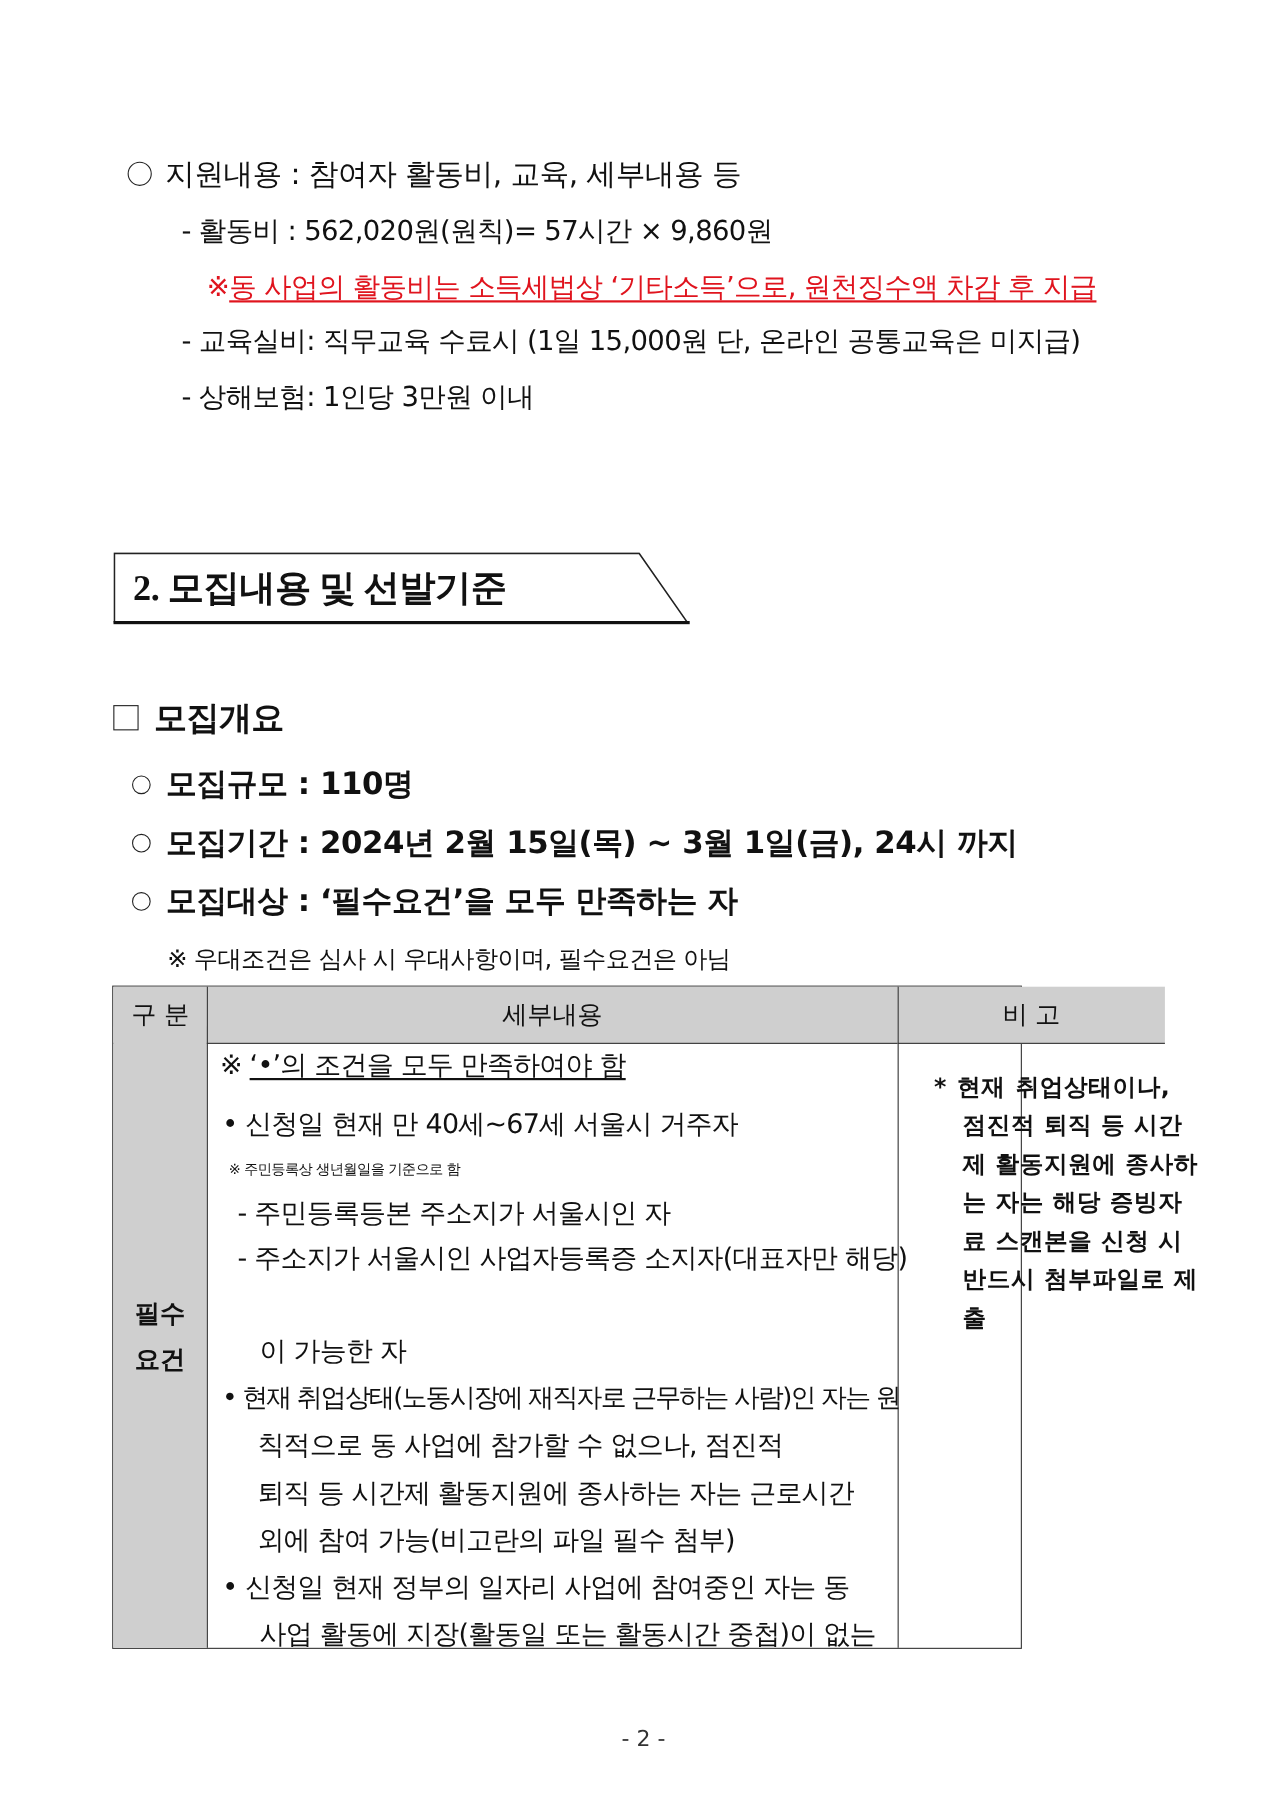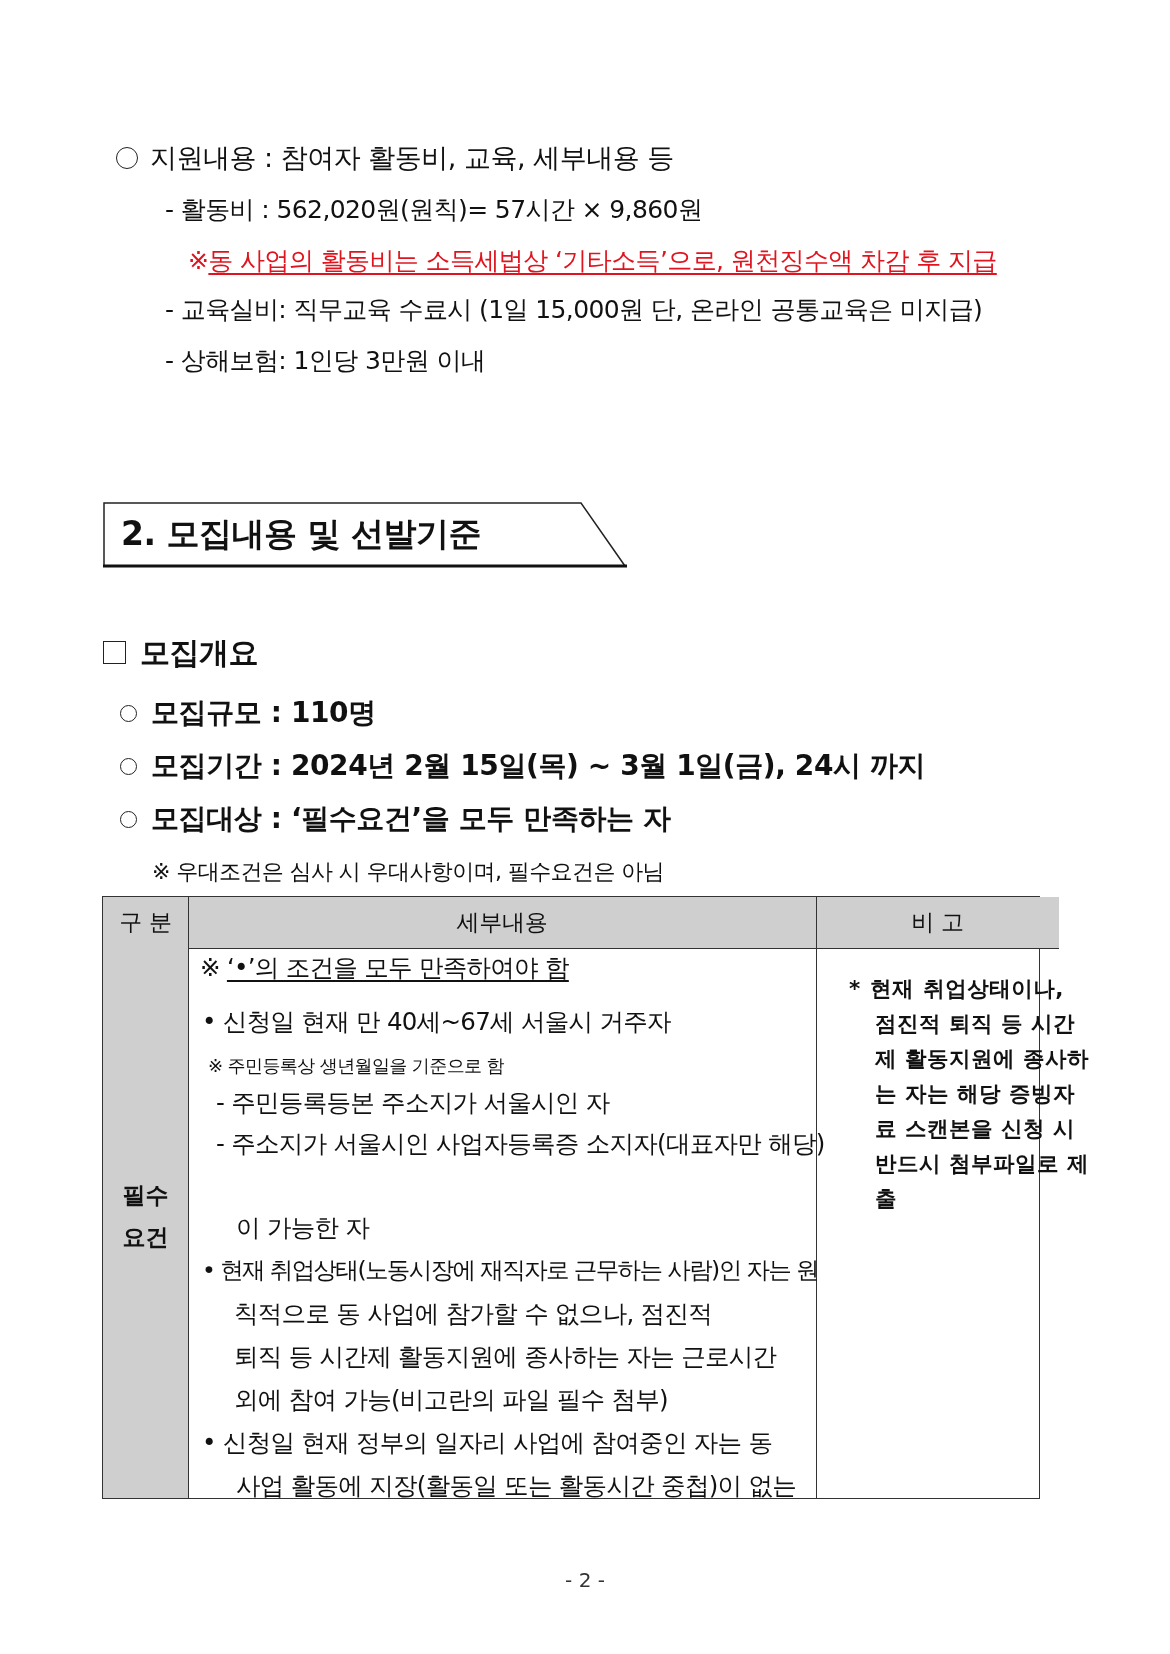--- a/index.html
+++ b/index.html
@@ -13,42 +13,42 @@
     .l2 { font-size: 25px; letter-spacing: -0.6px; }
     .red { color: #e0141e; text-decoration: underline; text-decoration-thickness: 2px; text-underline-offset: 4px; }
     .red .mark { text-decoration: none; display: inline-block; }
     .circle {
       display: inline-block; width: 22px; height: 22px; border: 1.6px solid #222;
       border-radius: 50%; vertical-align: -2px; margin-right: 12px; box-sizing: border-box;
     }
     .circle.sm { width: 17px; height: 17px; border-width: 1.6px; vertical-align: 0px; margin-right: 14px; }
 
     
-    .sec-box { position: absolute; left: 103px; top: 502px; width: 530px; height: 66px; }
+    .sec-box { position: absolute; left: 103px; top: 502px; width: 530px; height: 66px; font-family: Liberation Serif, serif; }
     .sec-box svg { position: absolute; left: 0; top: 0; }
     .sec-title { position: absolute; left: 18px; top: 10px; font-size: 33px; font-weight: bold; letter-spacing: -0.5px; }
 
     .sq {
       display: inline-block; width: 23px; height: 23px; border: 1.6px solid #222;
       box-sizing: border-box; vertical-align: -1px; margin-right: 14px;
     }
     .h-bold { font-weight: bold; font-size: 30px; letter-spacing: -0.5px; }
     .b-line { font-size: 28px; font-weight: bold; letter-spacing: -0.4px; }
     .note { font-size: 22px; letter-spacing: -0.6px; }
 
     
-    .tbl { position: absolute; left: 102px; top: 896px; width: 938px; height: 603px; border: 1.8px solid #333; box-sizing: border-box; }
+    .tbl { position: absolute; left: 102px; top: 896px; width: 827px; height: 603px; border: 1.8px solid #333; box-sizing: border-box; }
     .th { position: absolute; top: 0; height: 52px; background: #cfcfcf; border-bottom: 1.8px solid #333; box-sizing: border-box;
           display: flex; align-items: center; justify-content: center; font-size: 23px; letter-spacing: -0.3px; }
     .col-div { position: absolute; top: 0; bottom: 0; width: 0; border-left: 1.5px solid #333; }
     .cat-cell { position: absolute; left: 0; top: 36px; width: 85px; bottom: 0; background: #cfcfcf;
                 display: flex; flex-direction: column; align-items: center; justify-content: center; font-size: 23px; font-weight: bold; line-height: 42px; }
     .cell-text { position: absolute; white-space: nowrap; }
     .t-main { font-size: 24.5px; letter-spacing: -0.7px; }
-    .t-small { font-size: 18px; letter-spacing: -0.6px; }
+    .t-small { font-size: 13px; letter-spacing: -0.6px; }
     .t-dense { font-size: 23.5px; letter-spacing: -1.6px; }
     .underline { text-decoration: underline; text-underline-offset: 4px; }
     .remark { position: absolute; left: 746px; top: 74px; width: 215px; font-size: 21.5px; font-weight: bold; line-height: 35px; letter-spacing: 0.5px; }
     .remark .row { display: block; white-space: nowrap; text-align: justify; text-align-last: justify; }
     .remark .row.last { text-align-last: left; }
     .page-num { position: absolute; left: 0; width: 1170px; top: 1568px; text-align: center; font-size: 20px; color: #333; }
   </style>
 </head>
 <body>
 

